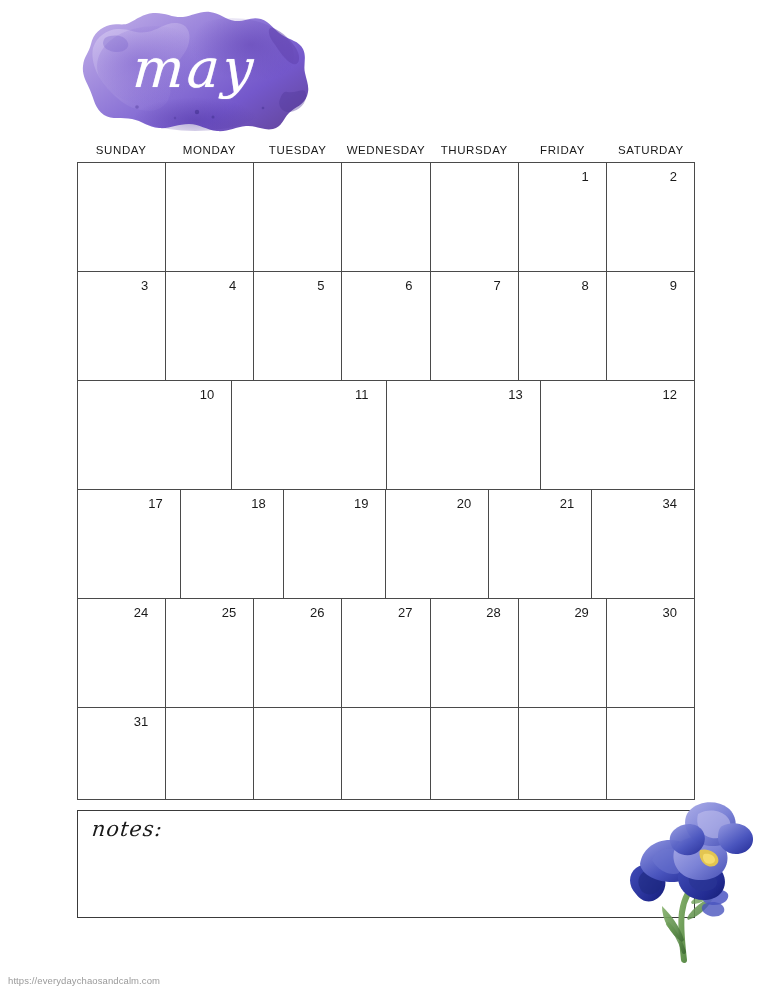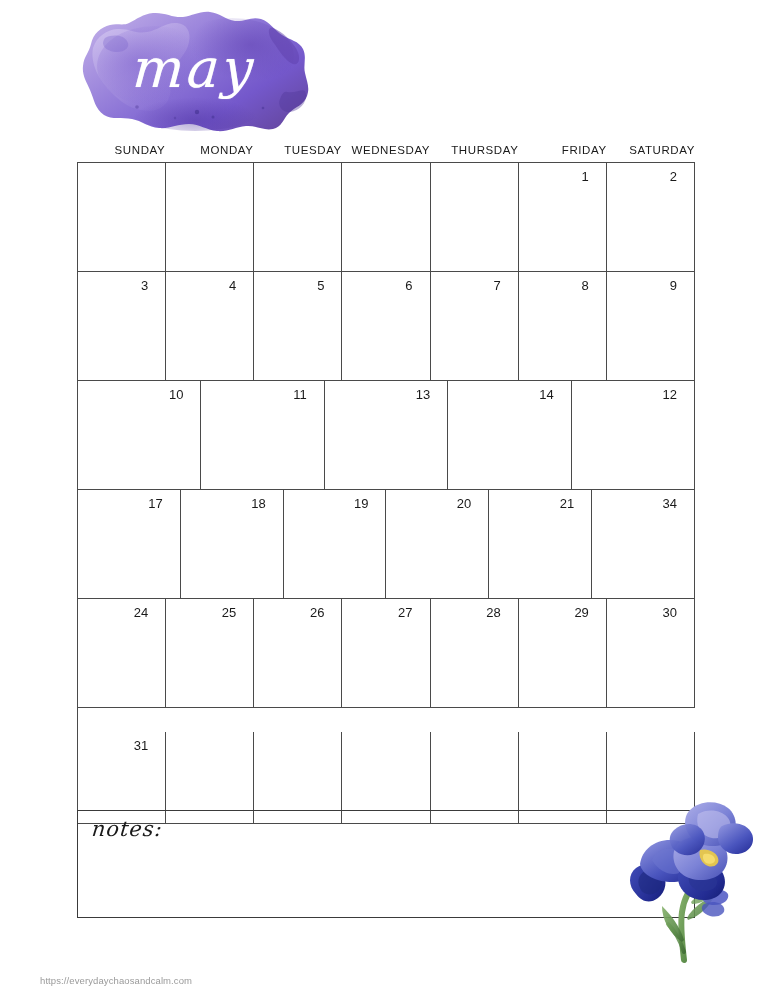--- a/index.html
+++ b/index.html
@@ -56,21 +56,21 @@
   #dow-row {
     position: absolute;
     left: 77px;
     top: 140px;
     width: 618px;
     height: 20px;
     display: flex;
   }
   .dow {
     flex: 1 1 0;
-    text-align: right;
+    text-align: center;
     font-size: 11.5px;
     letter-spacing: 0.6px;
     color: #1a1a1a;
     font-weight: 400;
     line-height: 20px;
     white-space: nowrap;
   }
 
   
   #grid {
@@ -86,21 +86,21 @@
     width: 100%;
   }
   .day-cell {
     flex: 1 1 0;
     height: 109px;
     border-right: 1px solid #4a4a4a;
     border-bottom: 1px solid #4a4a4a;
     position: relative;
     background: #ffffff;
   }
-  .week.short .day-cell { height: 92px; margin-top: 24px; }
+  .week.short .day-cell { height: 92px; }
 
   .day-num {
     position: absolute;
     top: 6px;
     right: 17px;
     font-size: 13px;
     color: #1a1a1a;
     font-family: "Liberation Sans", sans-serif;
     line-height: 1.2;
   }
@@ -141,21 +141,20 @@
 
   
   #footer-url {
     position: absolute;
     left: 8px;
     top: 975px;
     font-size: 9.5px;
     color: #9a9a9a;
     font-family: "Liberation Sans", sans-serif;
     letter-spacing: 0.1px;
-    margin-left: 32px;
   }
 </style>
 </head>
 <body>
 
 <div id="page">
 
   <div id="banner">
     <svg viewBox="0 0 234 126" xmlns="http://www.w3.org/2000/svg" preserveAspectRatio="none">
       <defs>
@@ -296,23 +295,20 @@
       <div class="day-cell">
           <span class="day-num">10</span>
         </div>
       <div class="day-cell">
           <span class="day-num">11</span>
         </div>
       <div class="day-cell">
           <span class="day-num">13</span>
         </div>
       <div class="day-cell">
-          <span class="day-num">14</span>
-        </div>
-      <div class="day-cell">
           <span class="day-num">12</span>
         </div>
     </div>
 
     <div class="week">
       <div class="day-cell">
           <span class="day-num">17</span>
         </div>
       <div class="day-cell">
           <span class="day-num">18</span>

